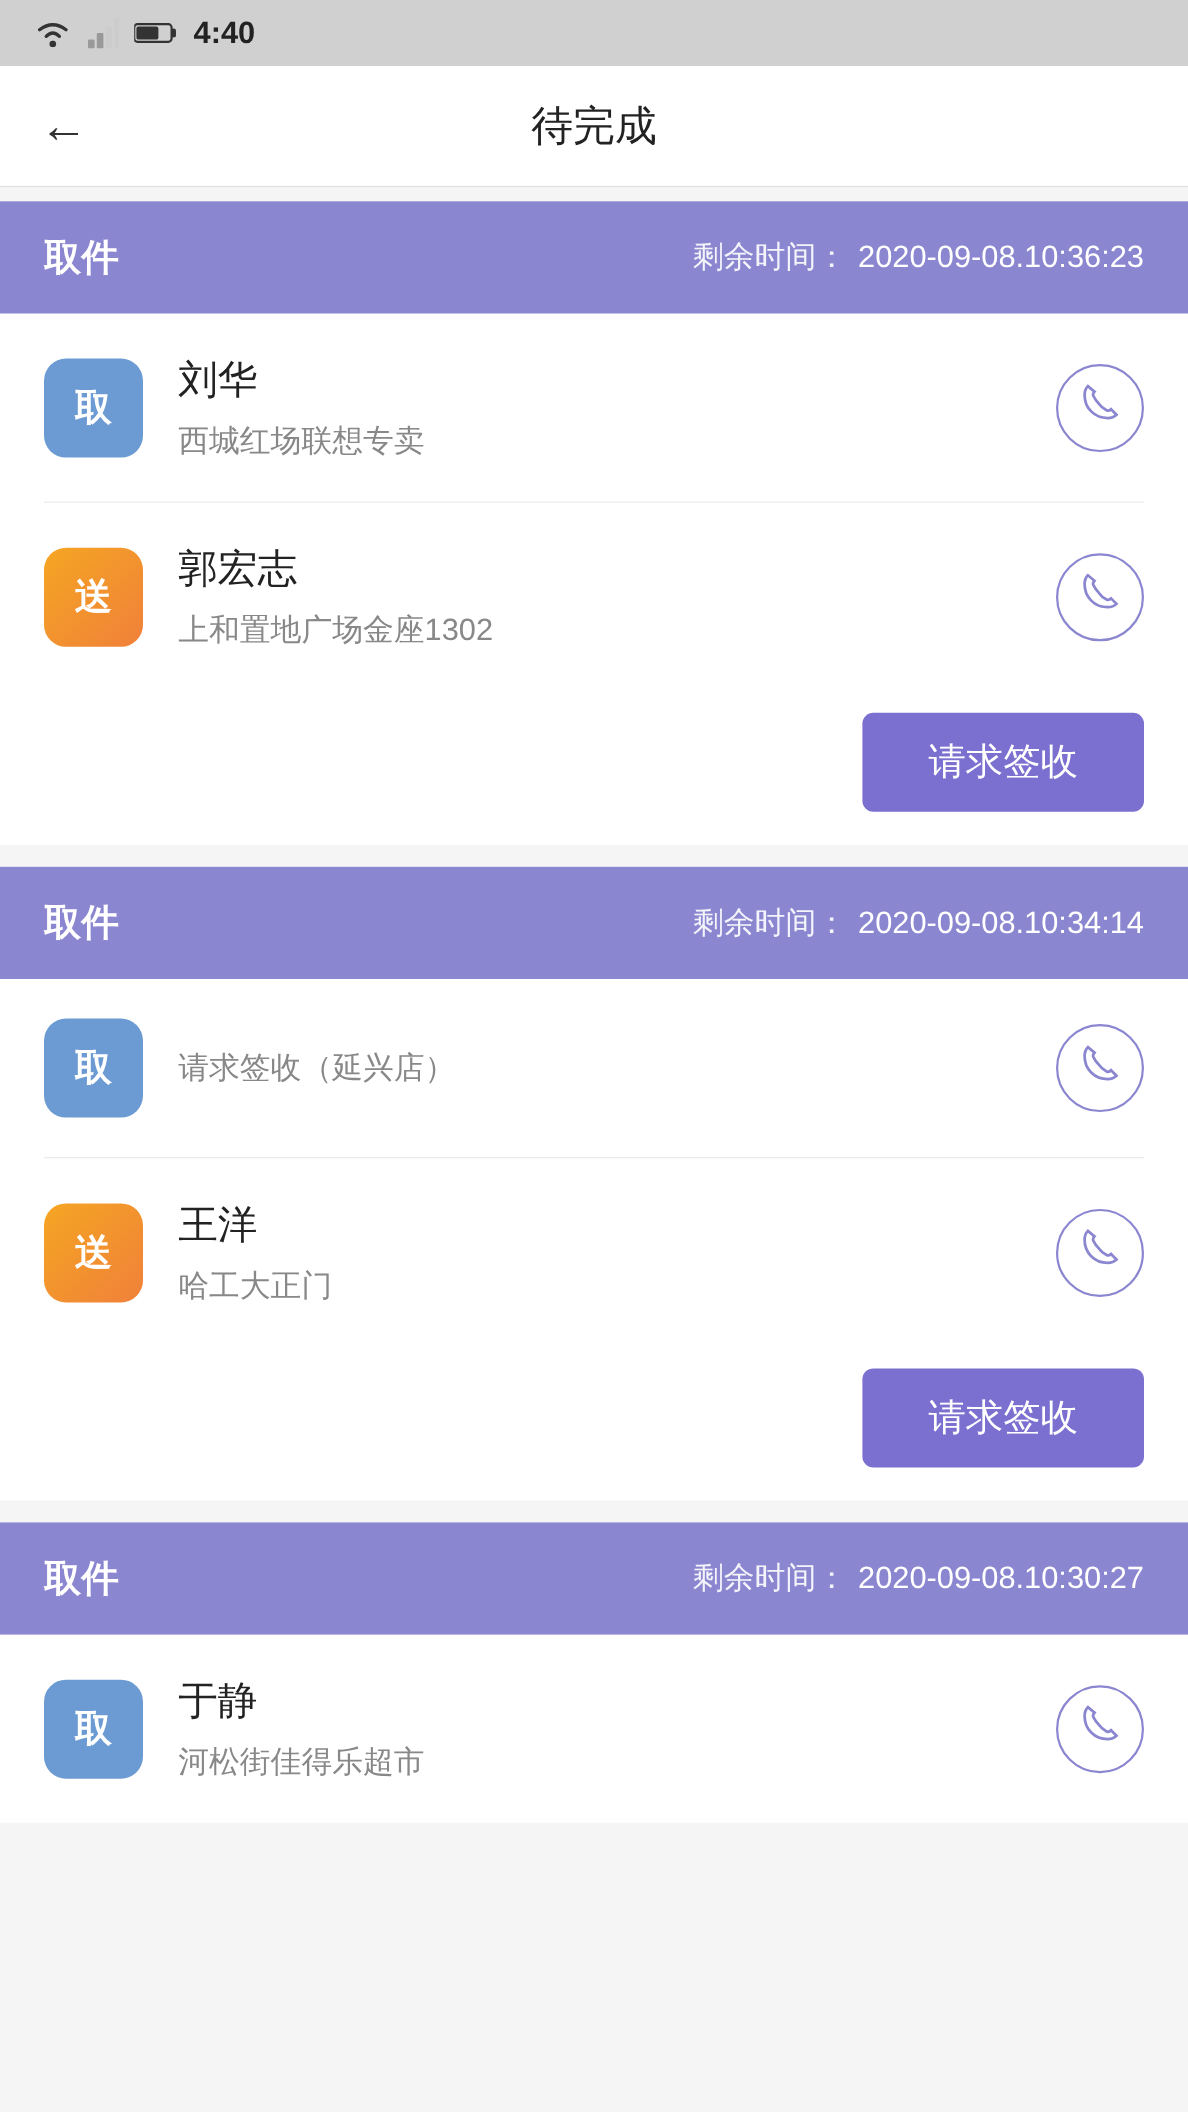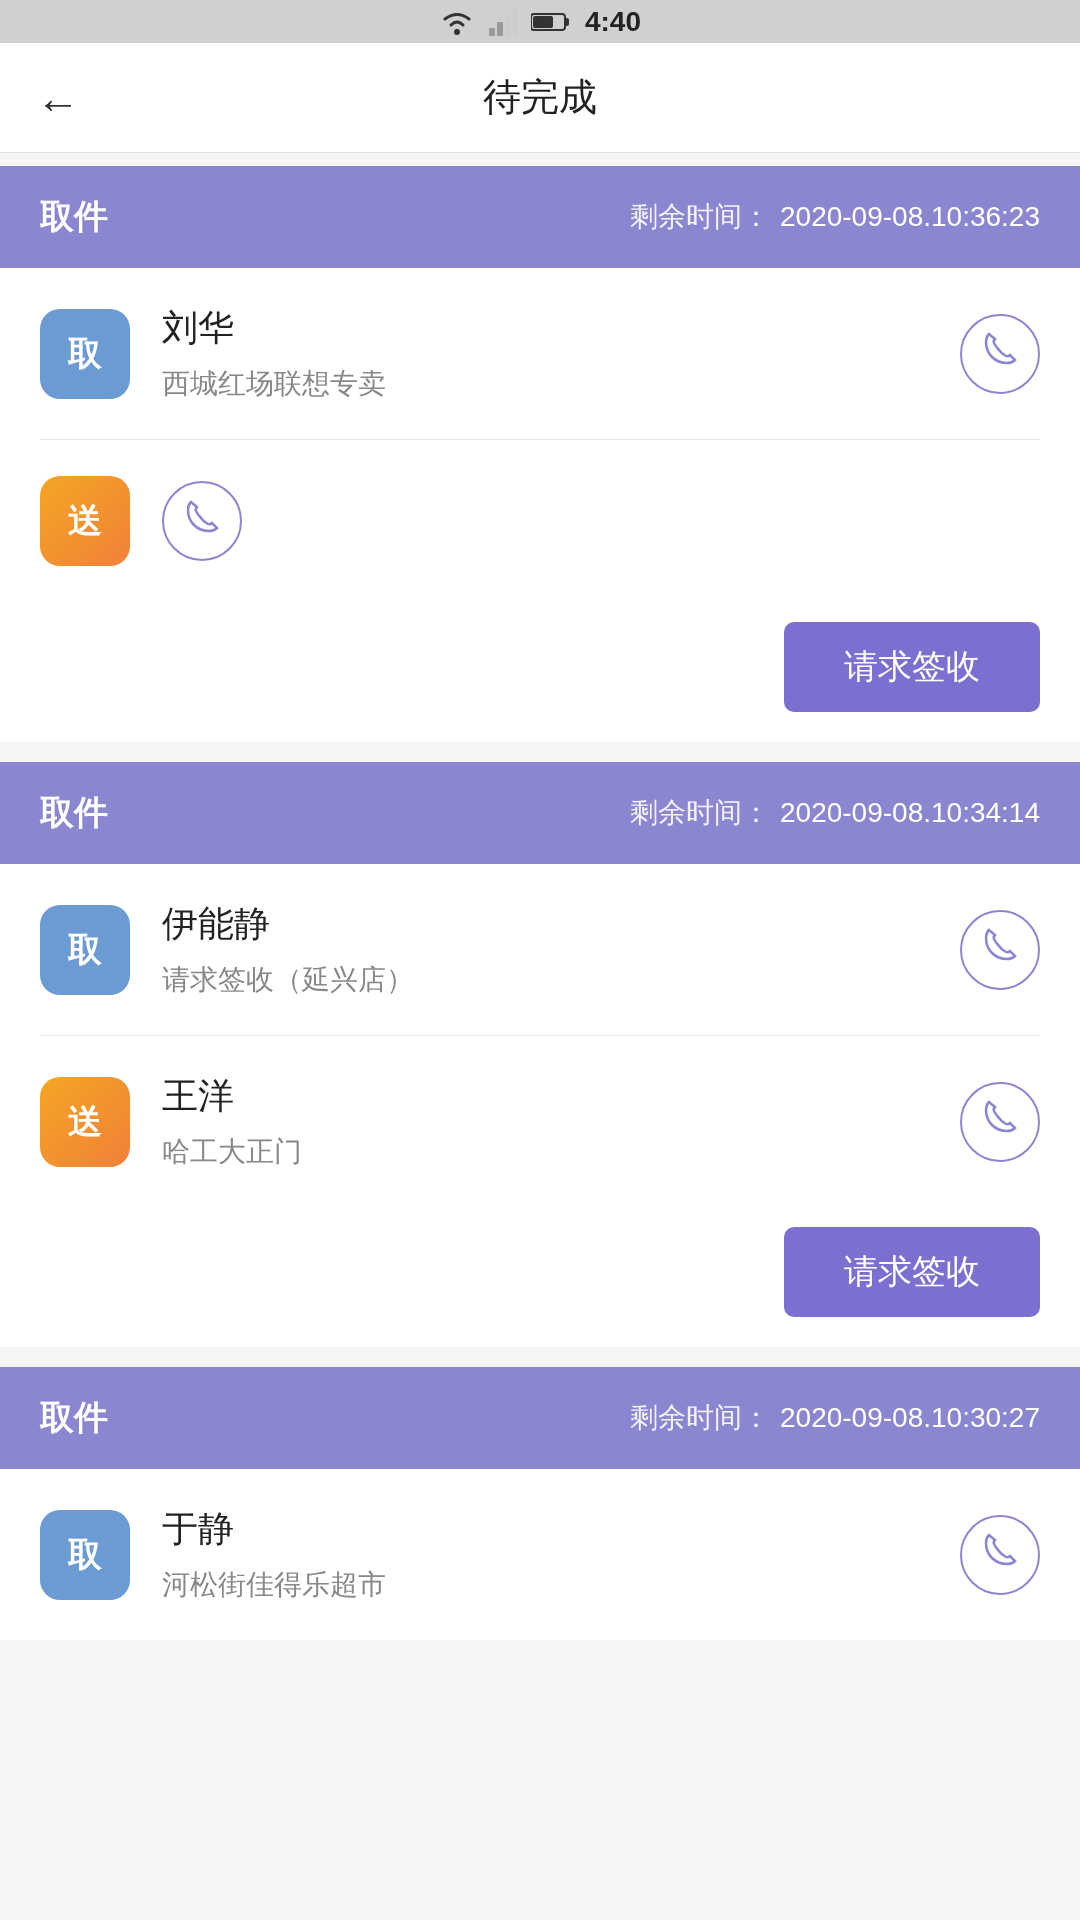--- a/index.html
+++ b/index.html
@@ -9,25 +9,25 @@
       width: 1080px;
       min-height: 1920px;
       background: #f5f5f5;
       font-family: 'PingFang SC', 'Hiragino Sans GB', 'Microsoft YaHei', sans-serif;
       overflow-x: hidden;
     }
 
     
     .status-bar {
       width: 100%;
-      height: 43px;
+      height: 60px;
       background: #d0d0d0;
       display: flex;
       align-items: center;
-      justify-content: center;
+      justify-content: flex-start;
       padding: 4px 30px;
       gap: 16px;
     }
     .status-bar-icons {
       display: flex;
       align-items: center;
       gap: 14px;
     }
     .status-time {
       font-size: 28px;
@@ -232,20 +232,24 @@
             <path d="M7 3C7 3 4 6 4 11C4 23 13 32 25 32C30 32 33 29 33 29L28 24C28 24 26 26 24 25C22 24 19 22 17 19C15 17 13 14 12 12C11 10 13 8 13 8L7 3Z" stroke="#8b86d0" stroke-width="2.5" fill="none"></path>
           </svg>
         </span>
       </div>
     </div>
 
     <div class="contact-divider"></div>
 
     <div class="contact-row">
       <div class="avatar-badge deliver">送</div>
+      <div class="contact-info">
+        <div class="contact-name">郭宏志</div>
+        <div class="contact-address">上和置地广场金座1302</div>
+      </div>
       <div class="phone-btn">
         <span class="phone-icon">
           <svg width="36" height="36" viewBox="0 0 36 36" fill="none">
             <path d="M7 3C7 3 4 6 4 11C4 23 13 32 25 32C30 32 33 29 33 29L28 24C28 24 26 26 24 25C22 24 19 22 17 19C15 17 13 14 12 12C11 10 13 8 13 8L7 3Z" stroke="#8b86d0" stroke-width="2.5" fill="none"></path>
           </svg>
         </span>
       </div>
     </div>
 
     <div class="card-action">
@@ -258,21 +262,20 @@
       <span class="card-header-type">取件</span>
       <span class="card-header-time">
         <span class="label">剩余时间：</span>
         <span>2020-09-08.10:34:14</span>
       </span>
     </div>
 
     <div class="contact-row">
       <div class="avatar-badge pickup">取</div>
       <div class="contact-info">
-        <div class="contact-name">伊能静</div>
         <div class="contact-address">请求签收（延兴店）</div>
       </div>
       <div class="phone-btn">
         <span class="phone-icon">
           <svg width="36" height="36" viewBox="0 0 36 36" fill="none">
             <path d="M7 3C7 3 4 6 4 11C4 23 13 32 25 32C30 32 33 29 33 29L28 24C28 24 26 26 24 25C22 24 19 22 17 19C15 17 13 14 12 12C11 10 13 8 13 8L7 3Z" stroke="#8b86d0" stroke-width="2.5" fill="none"></path>
           </svg>
         </span>
       </div>
     </div>

